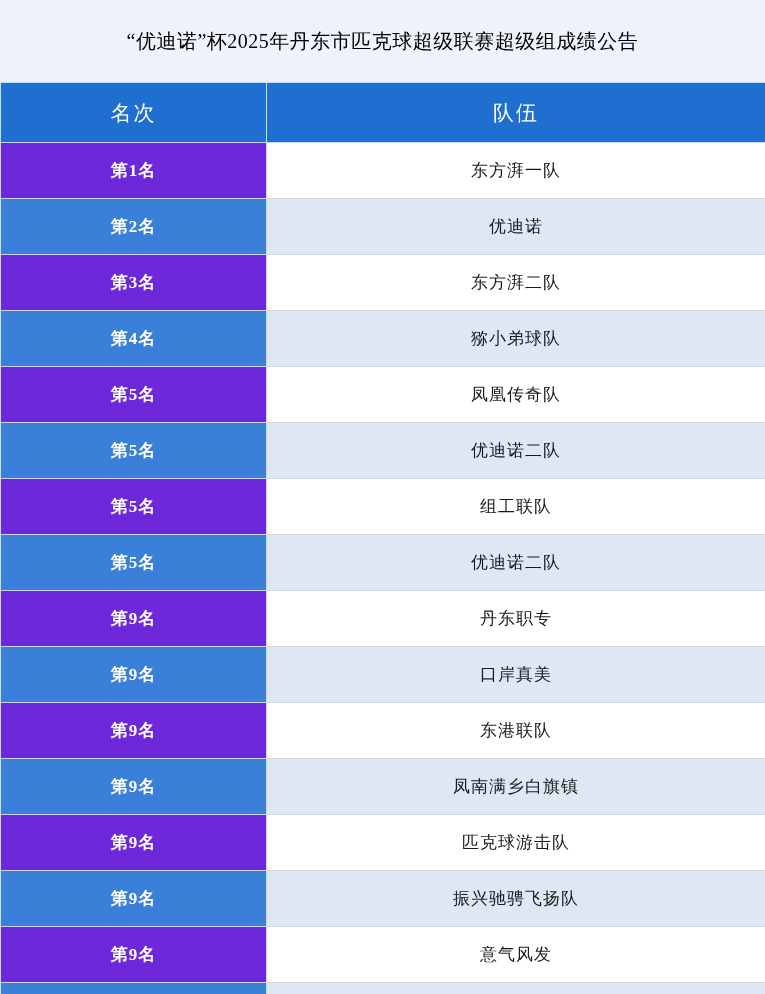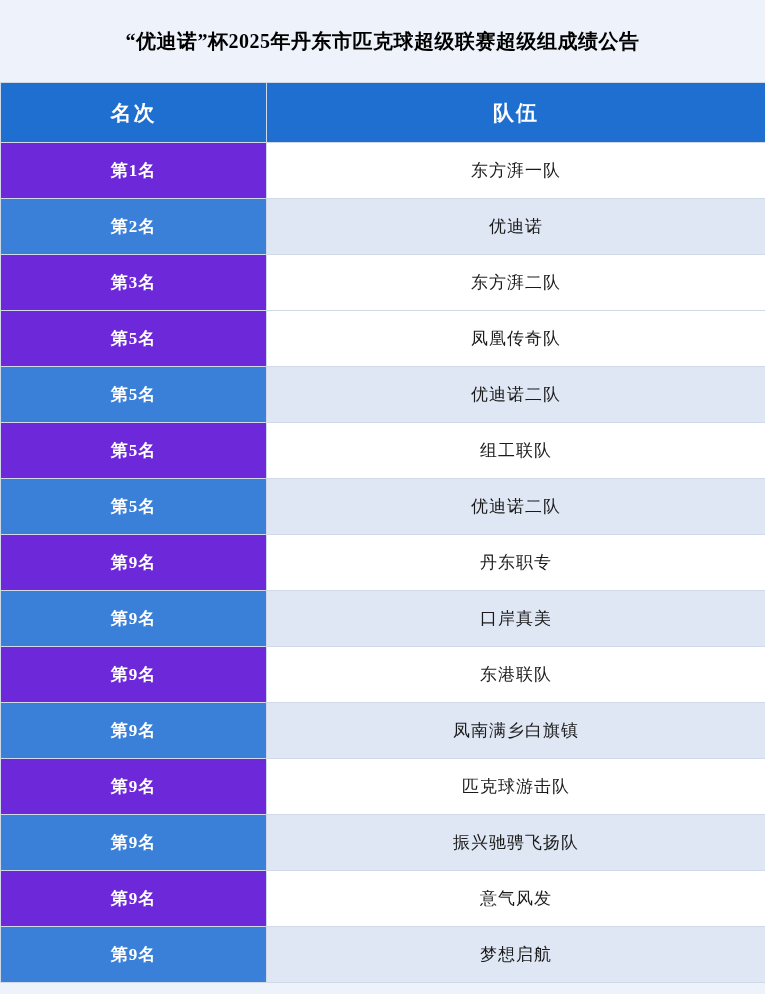--- a/index.html
+++ b/index.html
@@ -25,40 +25,40 @@
     height: 82px;
     background: #eef3fb;
     display: flex;
     align-items: center;
     justify-content: center;
     padding: 0 30px;
     box-sizing: border-box;
   }
   .title-text {
     font-size: 20px;
-    font-weight: bold;
+    font-weight: normal;
     color: #000000;
     letter-spacing: 0.5px;
     text-align: center;
     white-space: nowrap;
     font-family: "Liberation Serif", "DejaVu Serif", serif;
   }
   table.results {
     border-collapse: collapse;
     width: 765px;
     table-layout: fixed;
   }
   table.results col.c-rank { width: 266px; }
   table.results col.c-team { width: 499px; }
 
   table.results th {
     background: #1f6fd0;
     color: #ffffff;
     font-size: 21px;
-    font-weight: bold;
+    font-weight: normal;
     height: 57px;
     text-align: center;
     vertical-align: middle;
     border: 1px solid #cfd9e8;
     letter-spacing: 2px;
   }
   table.results td {
     height: 53px;
     text-align: center;
     vertical-align: middle;
@@ -108,20 +108,24 @@
         <td class="team-cell">东方湃一队</td>
       </tr>
       <tr class="even">
         <td class="rank-cell">第2名</td>
         <td class="team-cell">优迪诺</td>
       </tr>
       <tr class="odd">
         <td class="rank-cell">第3名</td>
         <td class="team-cell">东方湃二队</td>
       </tr>
+      <tr class="even">
+        <td class="rank-cell">第4名</td>
+        <td class="team-cell">猕小弟球队</td>
+      </tr>
       <tr class="odd">
         <td class="rank-cell">第5名</td>
         <td class="team-cell">凤凰传奇队</td>
       </tr>
       <tr class="even">
         <td class="rank-cell">第5名</td>
         <td class="team-cell">优迪诺二队</td>
       </tr>
       <tr class="odd">
         <td class="rank-cell">第5名</td>

